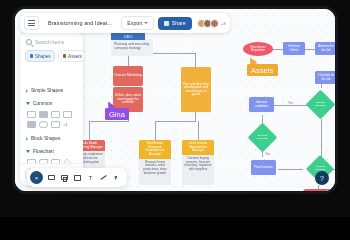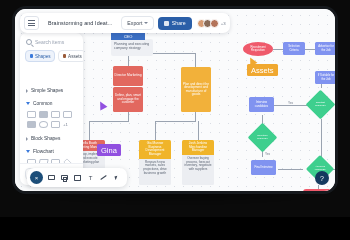--- a/index.html
+++ b/index.html
@@ -388,21 +388,21 @@
       <div class="edge-label" style="left:272px; top:92px;">Yes</div>
 
       <div class="edge-label" style="left:249px; top:143px;">Yes</div>
       <div class="edge-label" style="left:322px; top:156px;">No</div>
       <div class="edge-label" style="left:300px; top:172px;">Yes</div>
 
       <div class="cursor-tag" style="left:232px; top:48px; color:#f0a830;">
         <div class="cursor-arrow"></div>
         <div class="cursor-name" style="background:#f0a830;">Assets</div>
       </div>
-      <div class="cursor-tag" style="left:82px; top:92px; color:#9150e0;gap:36px;">
+      <div class="cursor-tag" style="left:90px; top:92px; color:#9150e0;">
         <div class="cursor-arrow"></div>
         <div class="cursor-name" style="background:#9150e0;">Gina</div>
       </div>
 
     </div>
 
     <div class="topbar">
       <div class="hamburger">
         <i></i>
           <i></i>

